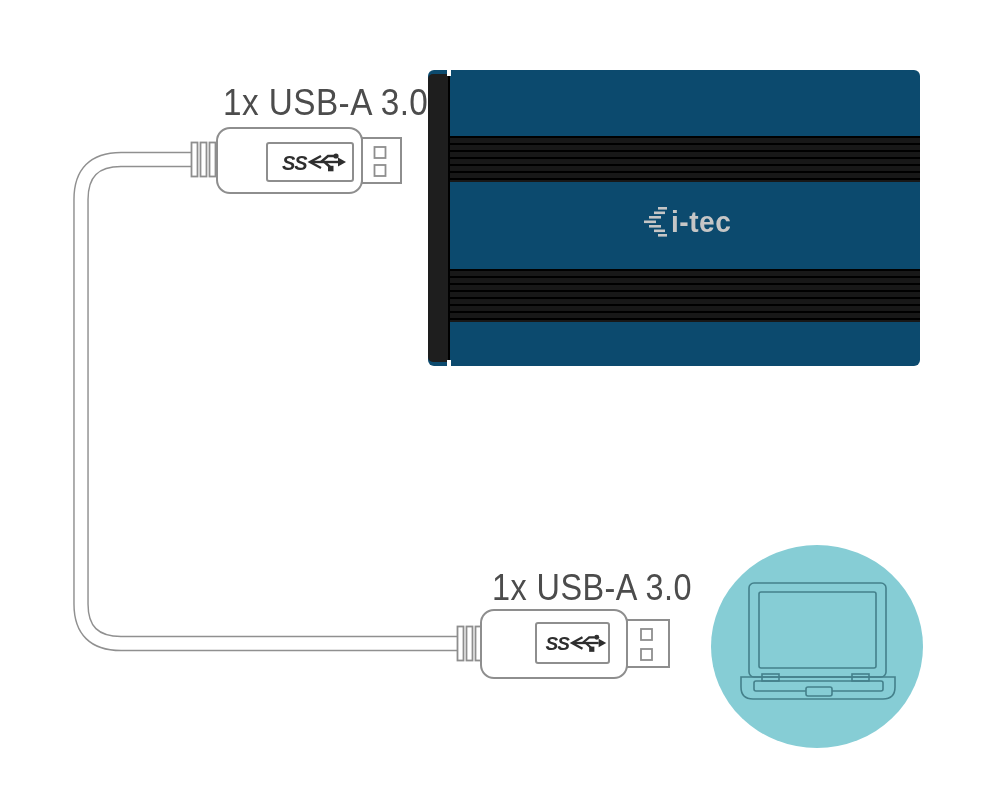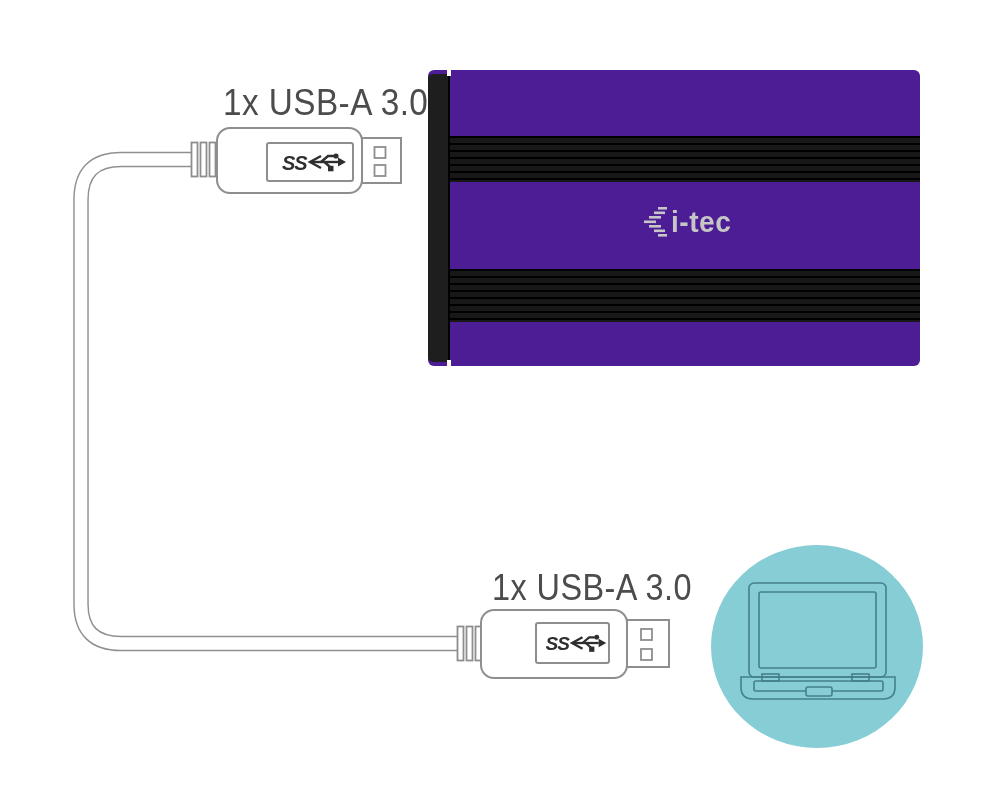--- a/index.html
+++ b/index.html
@@ -7,21 +7,21 @@
           font-family:"Liberation Sans", sans-serif;}
 
   
   .usb-label{position:absolute;color:#4c4c4c;white-space:nowrap;
              transform:scaleX(0.9);transform-origin:left top;letter-spacing:0.5px;}
   .usb-label.top{left:223px;top:82px;font-size:37px;}
   .usb-label.bottom{left:492px;top:567px;font-size:36px;}
 
   
   .enclosure{position:absolute;left:428px;top:70px;width:492px;height:296px;
-             background:#4c1d95;border-radius:6px;}
+             background:#0c4a6e;border-radius:6px;}
   .enclosure-cap{position:absolute;left:0;top:4px;width:20px;height:288px;
                  background:#1e1e1e;border-radius:5px 0 0 5px;}
   .enclosure-seam{position:absolute;left:20px;top:0;width:2px;height:100%;background:#000;}
   .seam-notch{position:absolute;left:19px;width:4px;height:6px;background:#fff;}
   .seam-notch.nt{top:0;} .seam-notch.nb{bottom:0;}
   .groove-band{position:absolute;left:22px;right:0;
                background:repeating-linear-gradient(to bottom,#000 0 2px,#181818 2px 7px);}
   .groove-band.b1{top:66px;height:46px;}
   .groove-band.b2{top:199px;height:53px;}
   .itec-logo{position:absolute;left:214px;top:133px;display:flex;align-items:center;gap:3px;}

